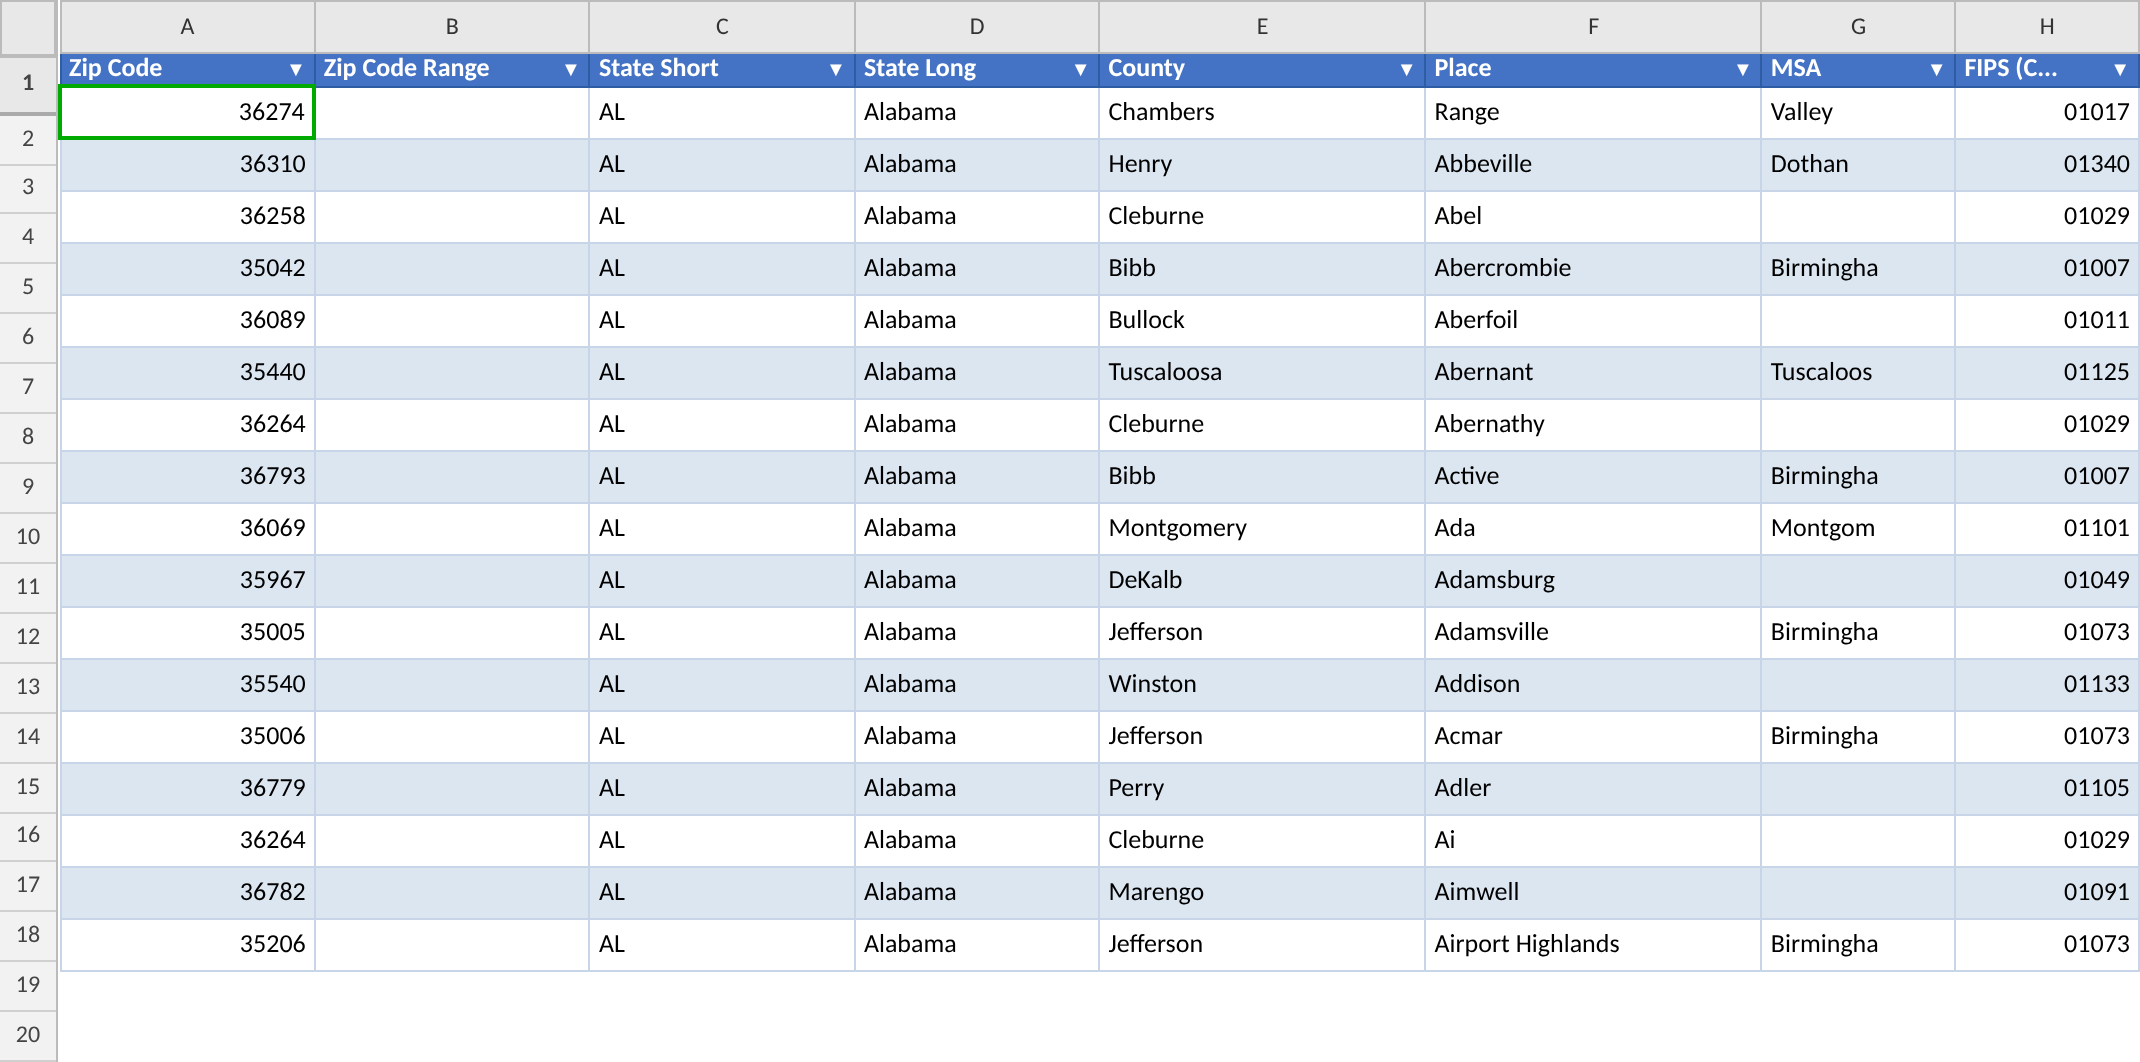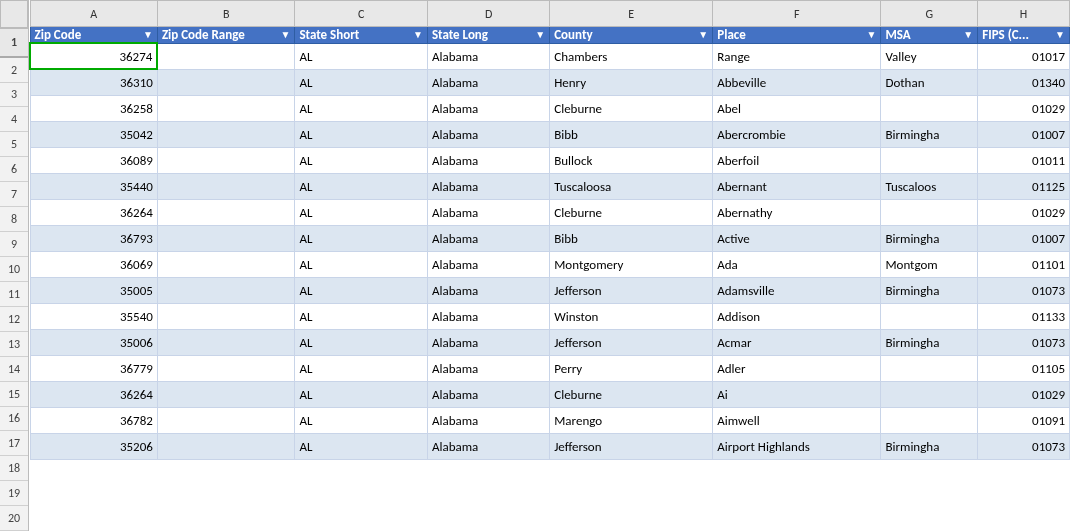--- a/index.html
+++ b/index.html
@@ -342,20 +342,30 @@
               <td class="num-col">36069</td>
               <td></td>
               <td>AL</td>
               <td>Alabama</td>
               <td>Montgomery</td>
               <td>Ada</td>
               <td>Montgom</td>
               <td class="num-col">01101</td>
             </tr>
             <tr>
+              <td class="num-col">35967</td>
+              <td></td>
+              <td>AL</td>
+              <td>Alabama</td>
+              <td>DeKalb</td>
+              <td>Adamsburg</td>
+              <td></td>
+              <td class="num-col">01049</td>
+            </tr>
+            <tr>
               <td class="num-col">35005</td>
               <td></td>
               <td>AL</td>
               <td>Alabama</td>
               <td>Jefferson</td>
               <td>Adamsville</td>
               <td>Birmingha</td>
               <td class="num-col">01073</td>
             </tr>
             <tr>

